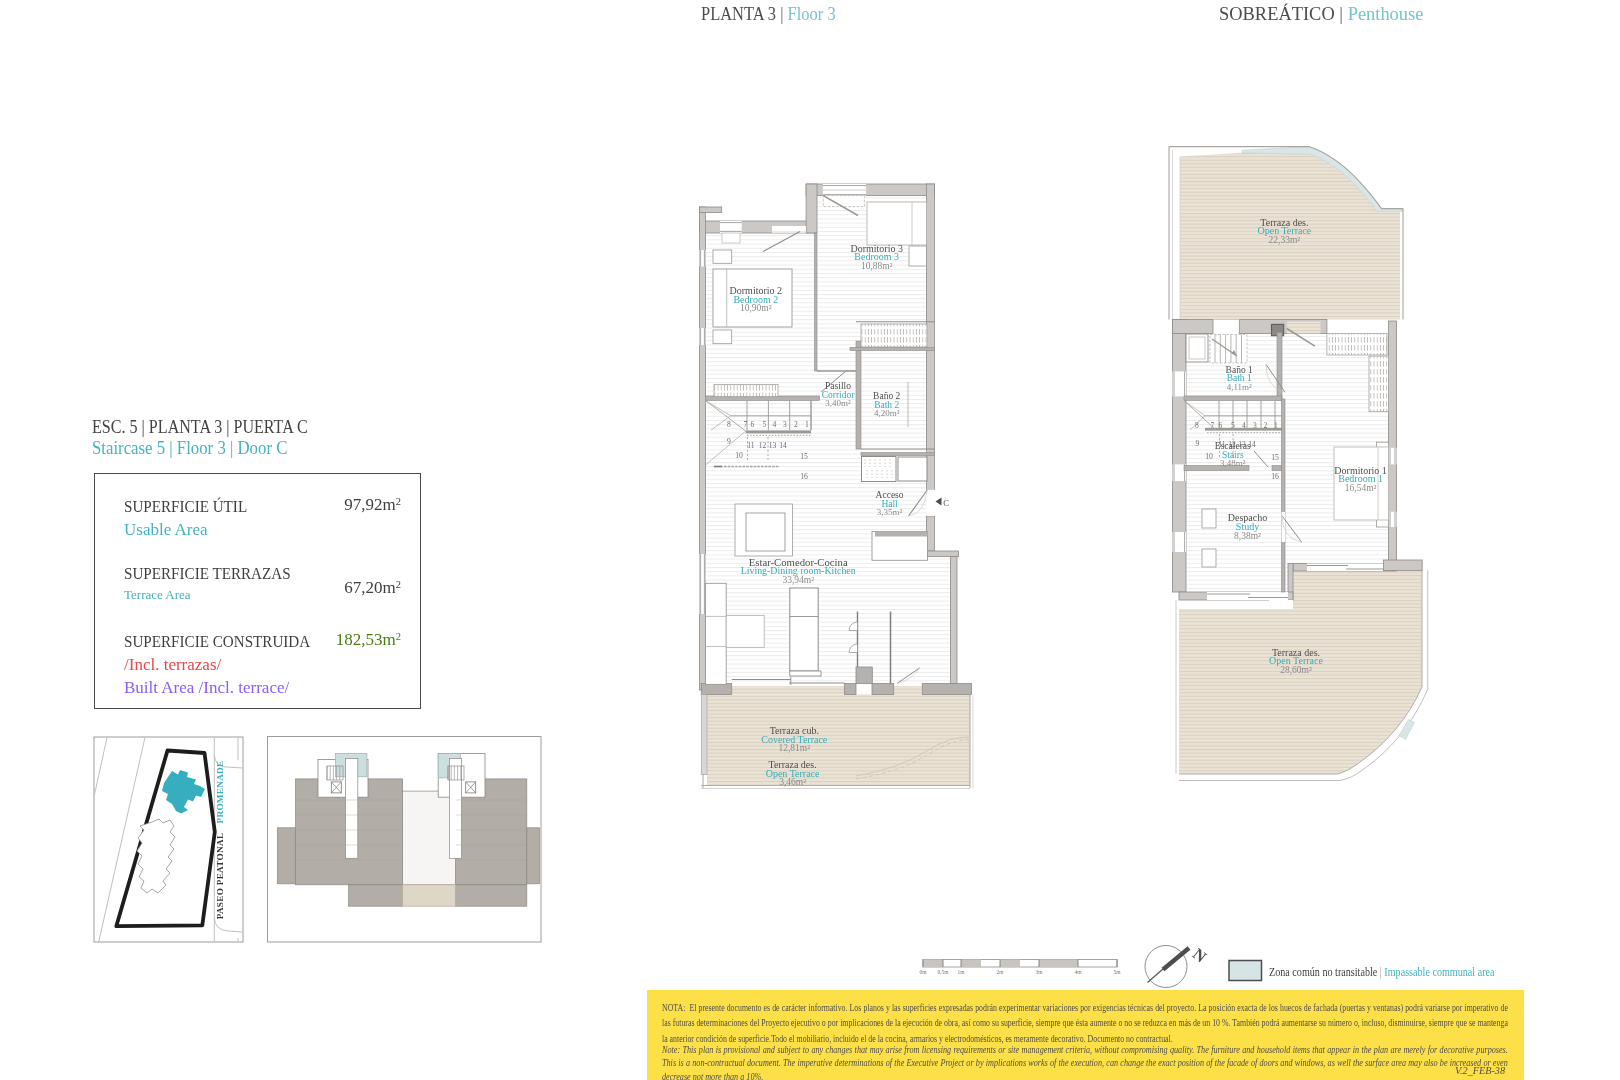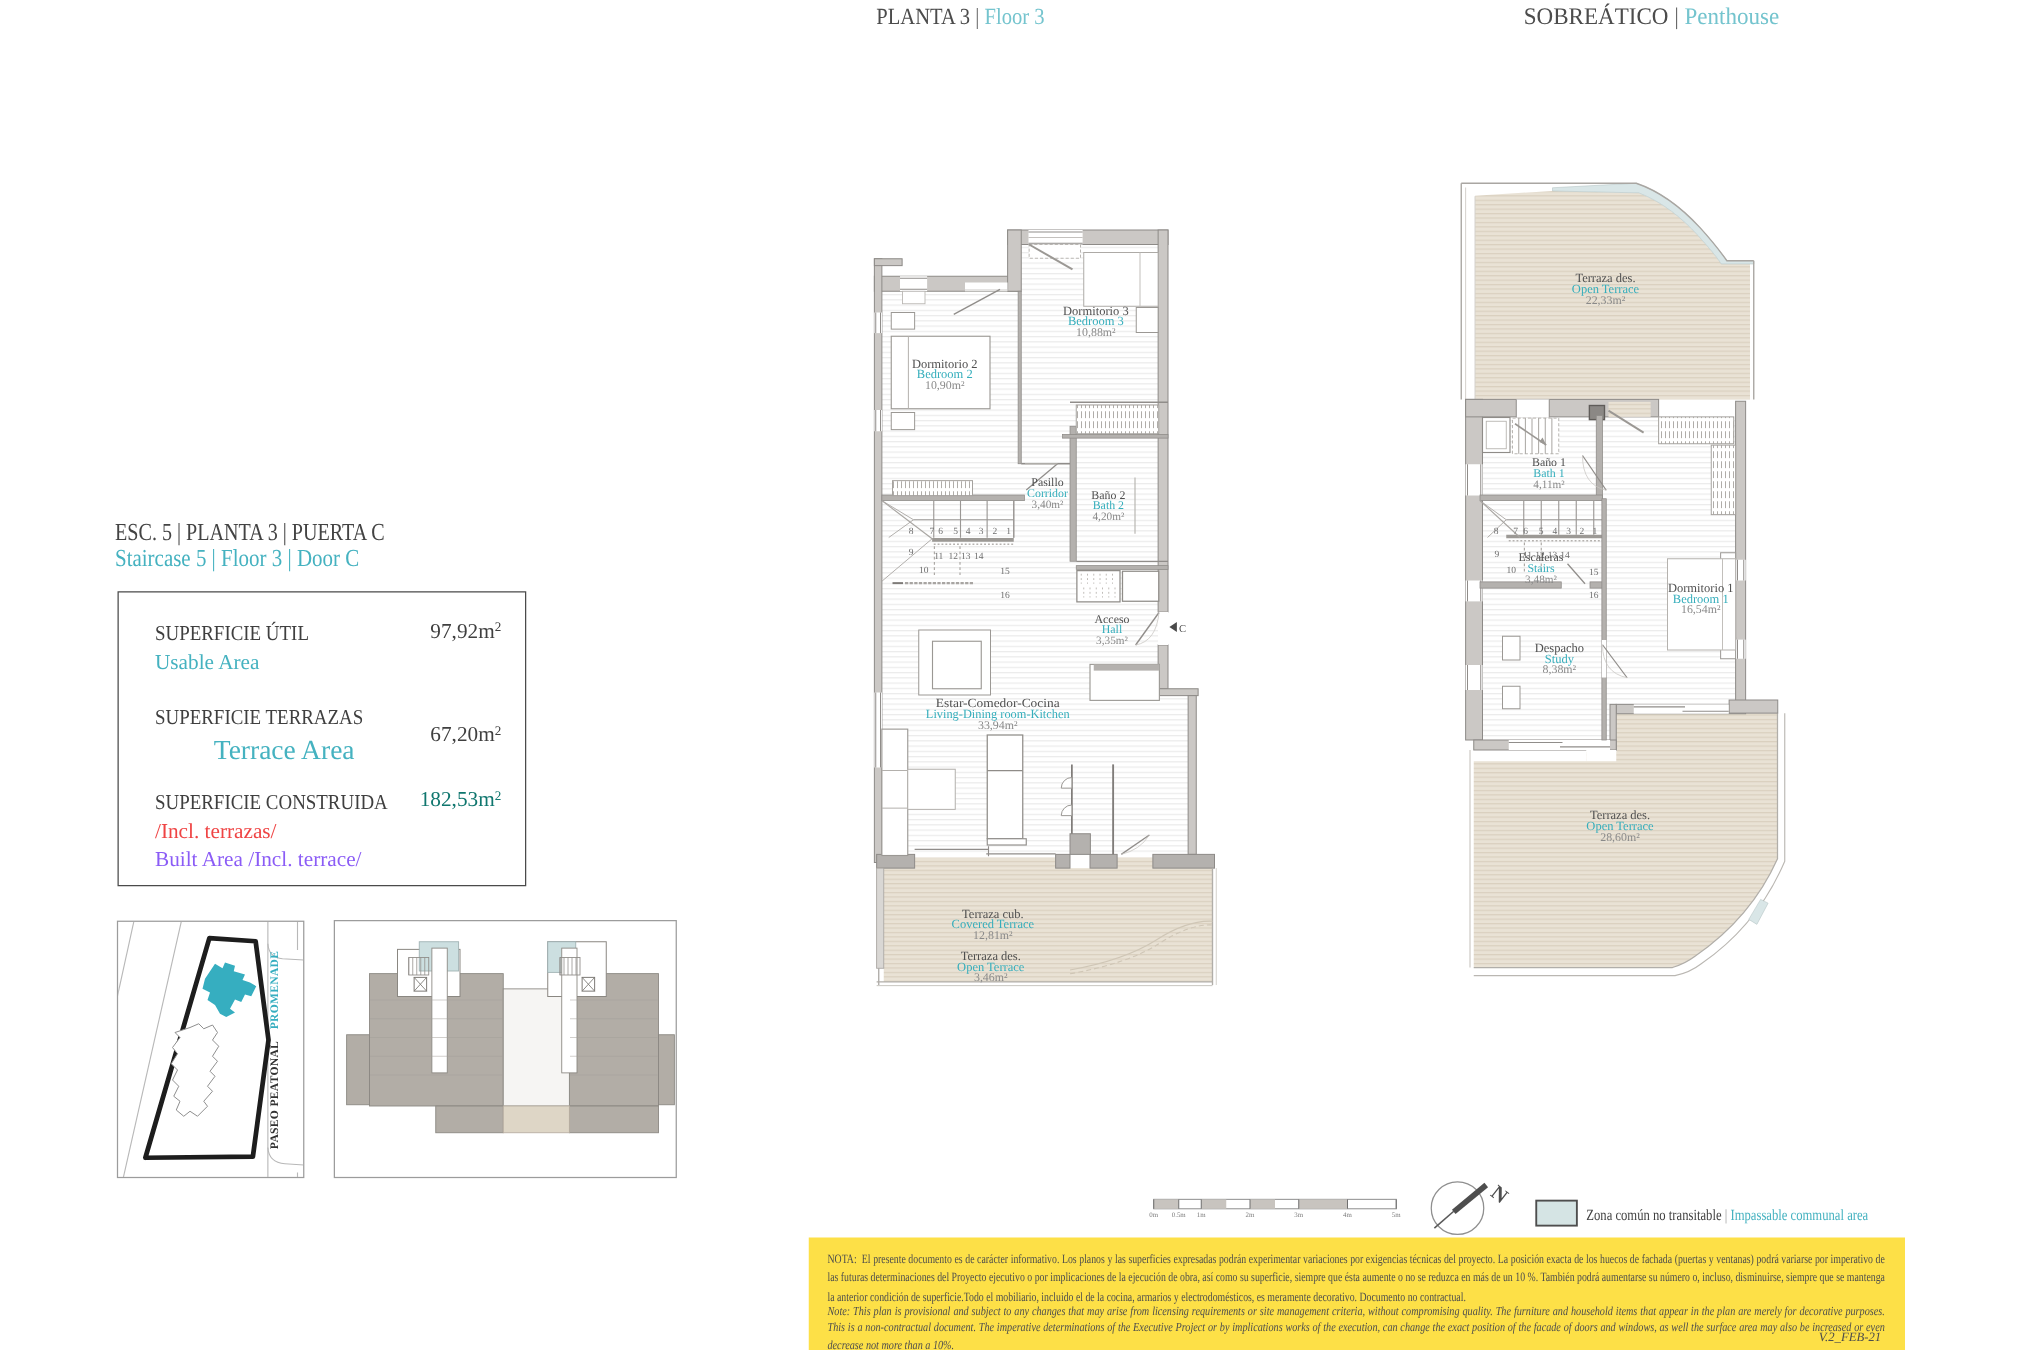--- a/index.html
+++ b/index.html
@@ -18,23 +18,23 @@
 
   <div class="t cx" style="left:92px;top:416px;font-size:19.5px;color:#434343;transform:scaleX(0.825);">ESC. 5 | PLANTA 3 | PUERTA C</div>
   <div class="t cx" style="left:92px;top:437px;font-size:19.5px;color:#45b2c0;transform:scaleX(0.86);">Staircase 5 | Floor 3 | Door C</div>
 
   <div style="position:absolute;left:94px;top:473px;width:325px;height:234px;border:1.4px solid #4a4a4a;"></div>
   <div class="t cx" style="left:124px;top:497px;font-size:17px;color:#3f3f3f;transform:scaleX(0.89);">SUPERFICIE ÚTIL</div>
   <div class="t" style="right:1219px;top:495px;font-size:17px;color:#3f3f3f;">97,92m<span style="font-size:10.5px;vertical-align:5px;">2</span></div>
   <div class="t" style="left:124px;top:520px;font-size:17px;color:#45b2c0;">Usable Area</div>
   <div class="t cx" style="left:124px;top:564px;font-size:17px;color:#3f3f3f;transform:scaleX(0.89);">SUPERFICIE TERRAZAS</div>
   <div class="t" style="right:1219px;top:578px;font-size:17px;color:#3f3f3f;">67,20m<span style="font-size:10.5px;vertical-align:5px;">2</span></div>
-  <div class="t" style="left:124px;top:587px;font-size:22px;color:#45b2c0;margin-left:47px;">Terrace Area</div>
+  <div class="t" style="left:124px;top:587px;font-size:13px;color:#45b2c0;">Terrace Area</div>
   <div class="t cx" style="left:124px;top:632px;font-size:17px;color:#3f3f3f;transform:scaleX(0.89);">SUPERFICIE CONSTRUIDA</div>
-  <div class="t" style="right:1219px;top:630px;font-size:17px;color:#0f766e;">182,53m<span style="font-size:10.5px;vertical-align:5px;">2</span></div>
+  <div class="t" style="right:1219px;top:630px;font-size:17px;color:#4d7c0f;">182,53m<span style="font-size:10.5px;vertical-align:5px;">2</span></div>
   <div class="t" style="left:124px;top:655px;font-size:17px;color:#ef4444;">/Incl. terrazas/</div>
   <div class="t" style="left:124px;top:678px;font-size:17px;color:#8b5cf6;">Built Area /Incl. terrace/</div>
 
   <svg id="draw" width="1620" height="1080" viewBox="0 0 1620 1080" style="position:absolute;left:0;top:0;">
 <defs>
 <pattern id="floor" width="4" height="4.2" patternUnits="userSpaceOnUse">
   <rect width="4" height="4.2" fill="#ffffff"></rect>
   <line x1="0" y1="0.5" x2="4" y2="0.5" stroke="#eaeaea" stroke-width="0.9"></line>
 </pattern>
 <pattern id="terr" width="4" height="3.55" patternUnits="userSpaceOnUse">
@@ -431,15 +431,15 @@
 <text x="0" y="0" font-size="16.5" font-weight="bold" fill="#4e4e4e" transform="translate(1191.5,956) rotate(38)">N</text>
 </g>
 <rect x="1229" y="960.5" width="32.5" height="20.0" fill="#d5e4e4" stroke="#4e4e4e" stroke-width="1.5"></rect>
 </svg>
 
   <div class="t cx" style="left:1269px;top:964.5px;font-size:12.5px;color:#3f3f3f;transform:scaleX(0.81);">Zona común no transitable <span style="color:#9a9a9a;">|</span> <span style="color:#45b2c0;">Impassable communal area</span></div>
 
   <div id="notes">
     <div class="para" style="top:10px;line-height:15.4px;width:1100px;transform:scaleX(0.769);font-size:10.2px;">NOTA:&nbsp; El presente documento es de carácter informativo. Los planos y las superficies expresadas podrán experimentar variaciones por exigencias técnicas del proyecto. La posición exacta de los huecos de fachada (puertas y ventanas) podrá variarse por imperativo de las futuras determinaciones del Proyecto ejecutivo o por implicaciones de la ejecución de obra, así como su superficie, siempre que ésta aumente o no se reduzca en más de un 10 %. También podrá aumentarse su número o, incluso, disminuirse, siempre que se mantenga la anterior condición de superficie.Todo el mobiliario, incluido el de la cocina, armarios y electrodomésticos, es meramente decorativo. Documento no contractual.</div>
     <div class="para" style="top:52.5px;line-height:13.7px;font-style:italic;font-size:9.9px;width:1024px;transform:scaleX(0.826);">Note: This plan is provisional and subject to any changes that may arise from licensing requirements or site management criteria, without compromising quality. The furniture and household items that appear in the plan are merely for decorative purposes. This is a non-contractual document. The imperative determinations of the Executive Project or by implications works of the execution, can change the exact position of the facade of doors and windows, as well the surface area may also be increased or even decrease not more than a 10%.</div>
-    <div class="t" style="right:19px;top:75px;font-style:italic;font-size:10.2px;color:#4d4d4d;">V.2_FEB-21</div>
+    <div class="t" style="right:19px;top:75px;font-style:italic;font-size:10.2px;color:#4d4d4d;">V.2_FEB-38</div>
   </div>
 </div>
 
 </body></html>

